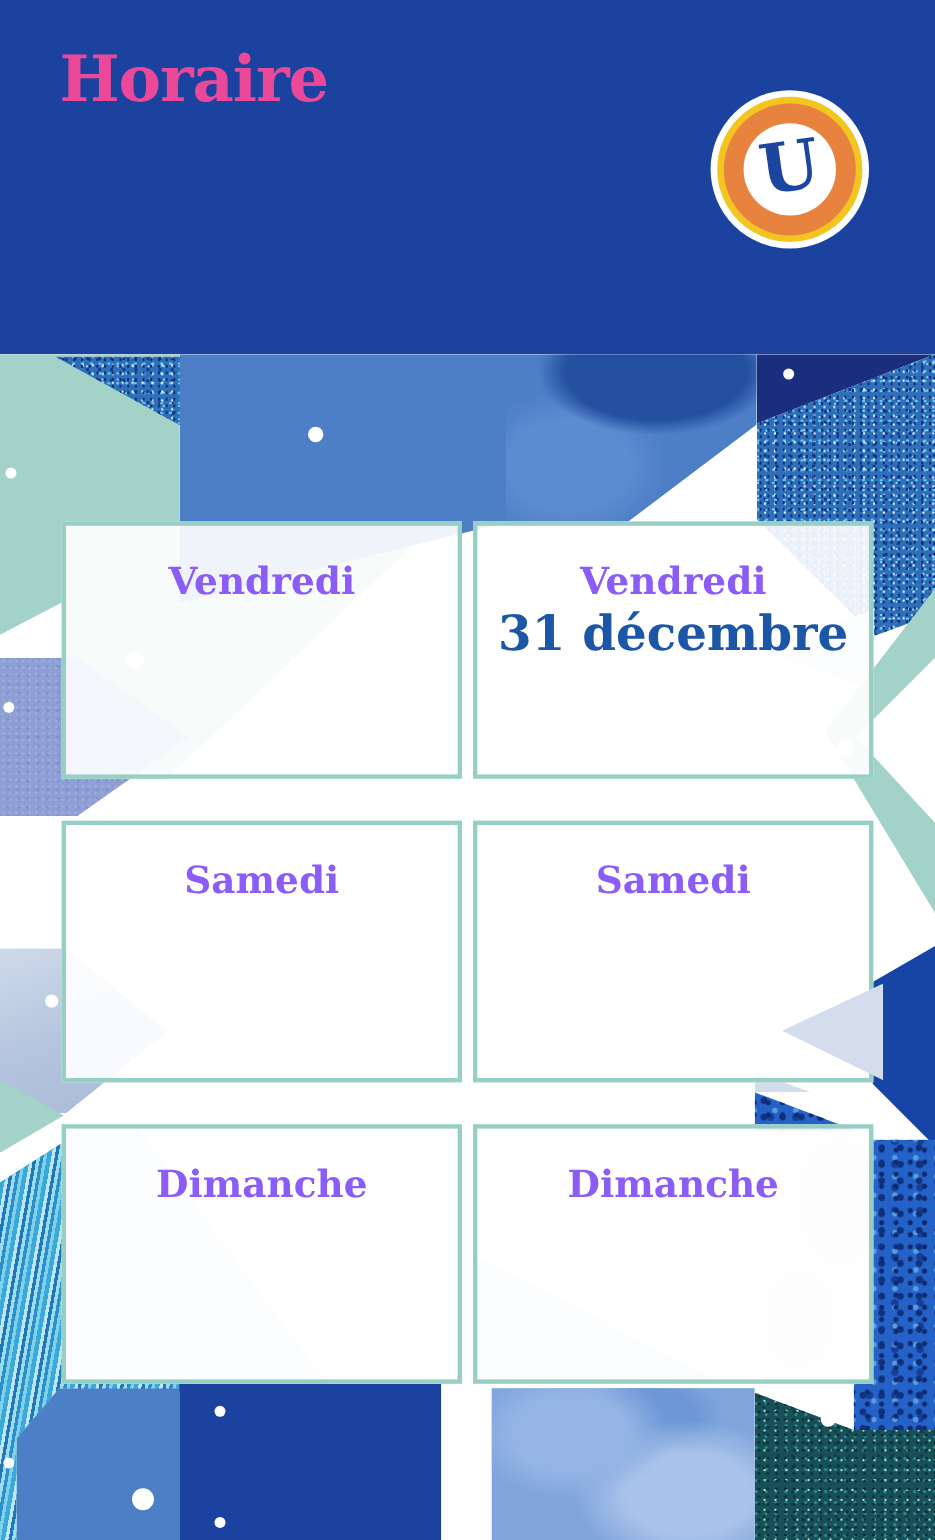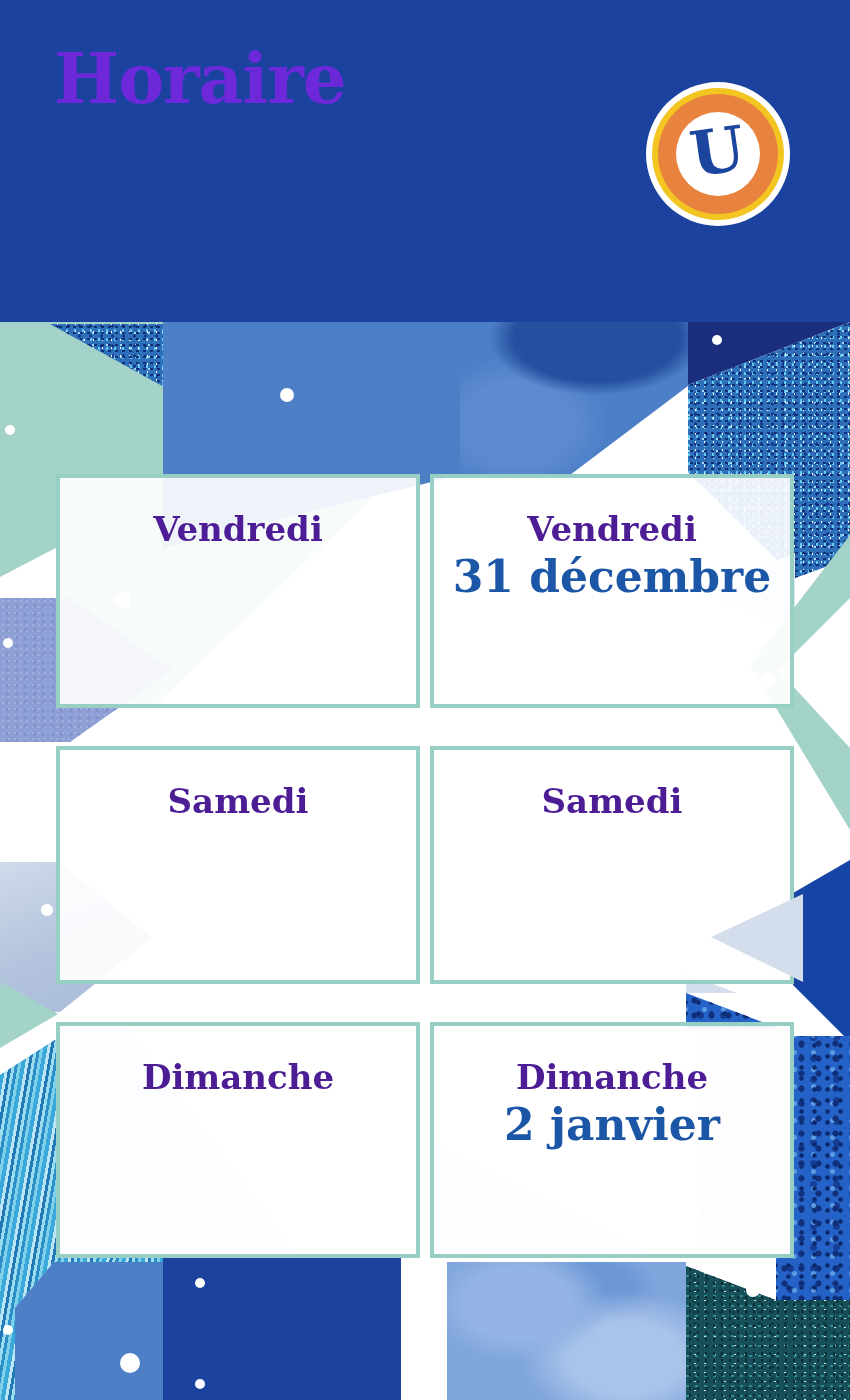--- a/index.html
+++ b/index.html
@@ -53,26 +53,26 @@
   .tex-steel{background:linear-gradient(160deg,#cfdaea 0%,#b3c3dd 55%,#a9bbd8 100%);}
   .tex-waterbtm{background-color:#7fa5dc;background-image:
     radial-gradient(ellipse 120px 80px at 30% 30%,#93b4e4 0 45%,transparent 75%),
     radial-gradient(ellipse 140px 90px at 75% 70%,#aac3ea 0 40%,transparent 75%),
     radial-gradient(ellipse 90px 60px at 60% 20%,#6d97d6 0 45%,transparent 75%);}
   
   .dot{position:absolute;background:#ffffff;border-radius:50%;}
   
   .card{position:absolute;background:rgba(255,255,255,.91);border:4px solid #97cfc4;
         box-sizing:border-box;text-align:center;}
-  .card .day{margin-top:32px;font-weight:bold;font-size:34px;color:#4c1d95;line-height:1.15;}
+  .card .day{margin-top:32px;font-weight:bold;font-size:34px;color:#8b5cf6;line-height:1.15;}
   .card .date{margin-top:4px;font-weight:bold;font-size:44px;color:#1c57a7;line-height:1.1;}
   .card .sup{font-size:.55em;vertical-align:.5em;}
   
-  .title{position:absolute;left:54px;top:40px;color:#6d28d9;font-weight:bold;
-         font-size:69px;line-height:1.13;letter-spacing:-1px;}
+  .title{position:absolute;left:54px;top:40px;color:#ec4899;font-weight:bold;
+         font-size:58px;line-height:1.13;letter-spacing:-1px;}
   .logo{position:absolute;left:646px;top:82px;width:144px;height:144px;}
   .logo .ring{position:absolute;border-radius:50%;}
   .logo .r-white{left:0;top:0;width:144px;height:144px;background:#ffffff;}
   .logo .r-yellow{left:6px;top:6px;width:132px;height:132px;background:#f3c520;}
   .logo .r-orange{left:12px;top:12px;width:120px;height:120px;background:#e8833f;}
   .logo .r-core{left:30px;top:30px;width:84px;height:84px;background:#ffffff;}
   .logo .u{position:absolute;left:0;top:0;width:144px;height:144px;display:flex;
            align-items:center;justify-content:center;font-family:"DejaVu Serif","Liberation Serif",serif;
            font-weight:bold;font-size:62px;color:#1b459e;transform:rotate(-8deg);padding-bottom:6px;box-sizing:border-box;}
 </style>
@@ -133,21 +133,20 @@
     <div class="day">Samedi</div>
   </div>
   <div class="card" style="left:430px;top:746px;width:364px;height:238px;">
     <div class="day">Samedi</div>
   </div>
   <div class="card" style="left:56px;top:1022px;width:364px;height:236px;">
     <div class="day">Dimanche</div>
   </div>
   <div class="card" style="left:430px;top:1022px;width:364px;height:236px;">
     <div class="day">Dimanche</div>
-    <div class="date"><span>2</span><span class="sup"></span><span> janvier</span></div>
   </div>
 
   <div class="shape fill-pale" style="left:711px;top:894px;width:92px;height:88px;clip-path:polygon(0 43px,92px 0,92px 88px);"></div>
 
   <div class="title">
     <div>Horaire</div>
   </div>
   <div class="logo">
     <div class="ring r-white"></div>
     <div class="ring r-yellow"></div>

